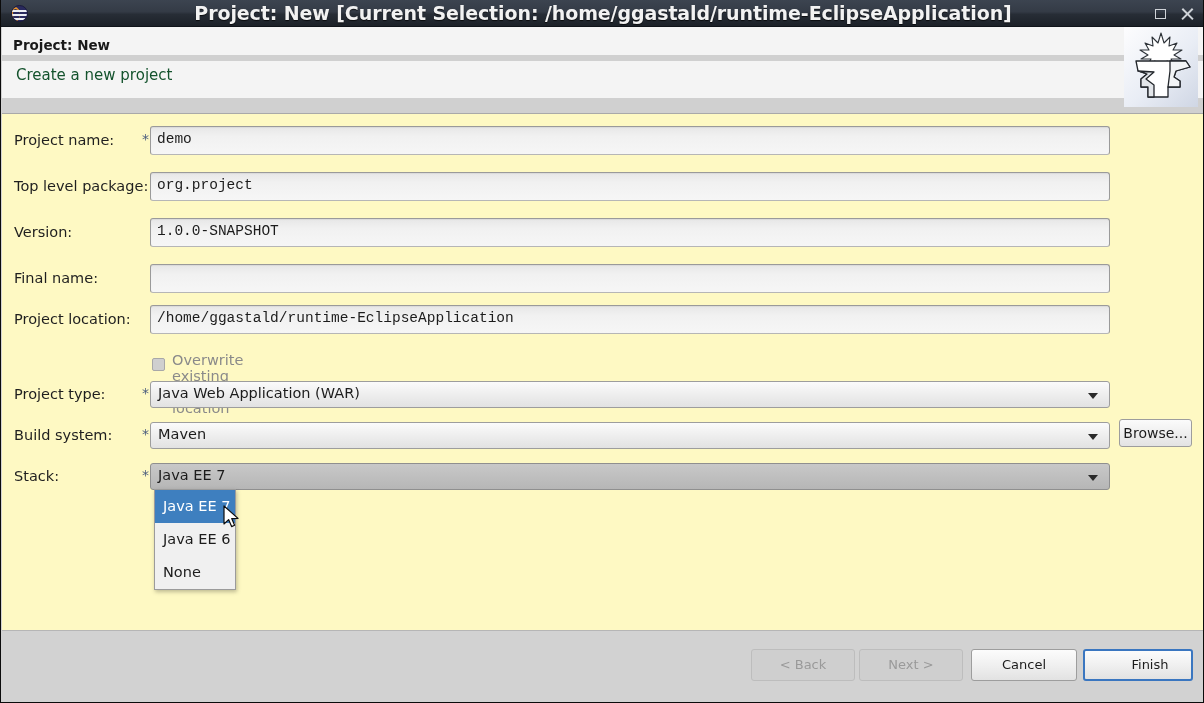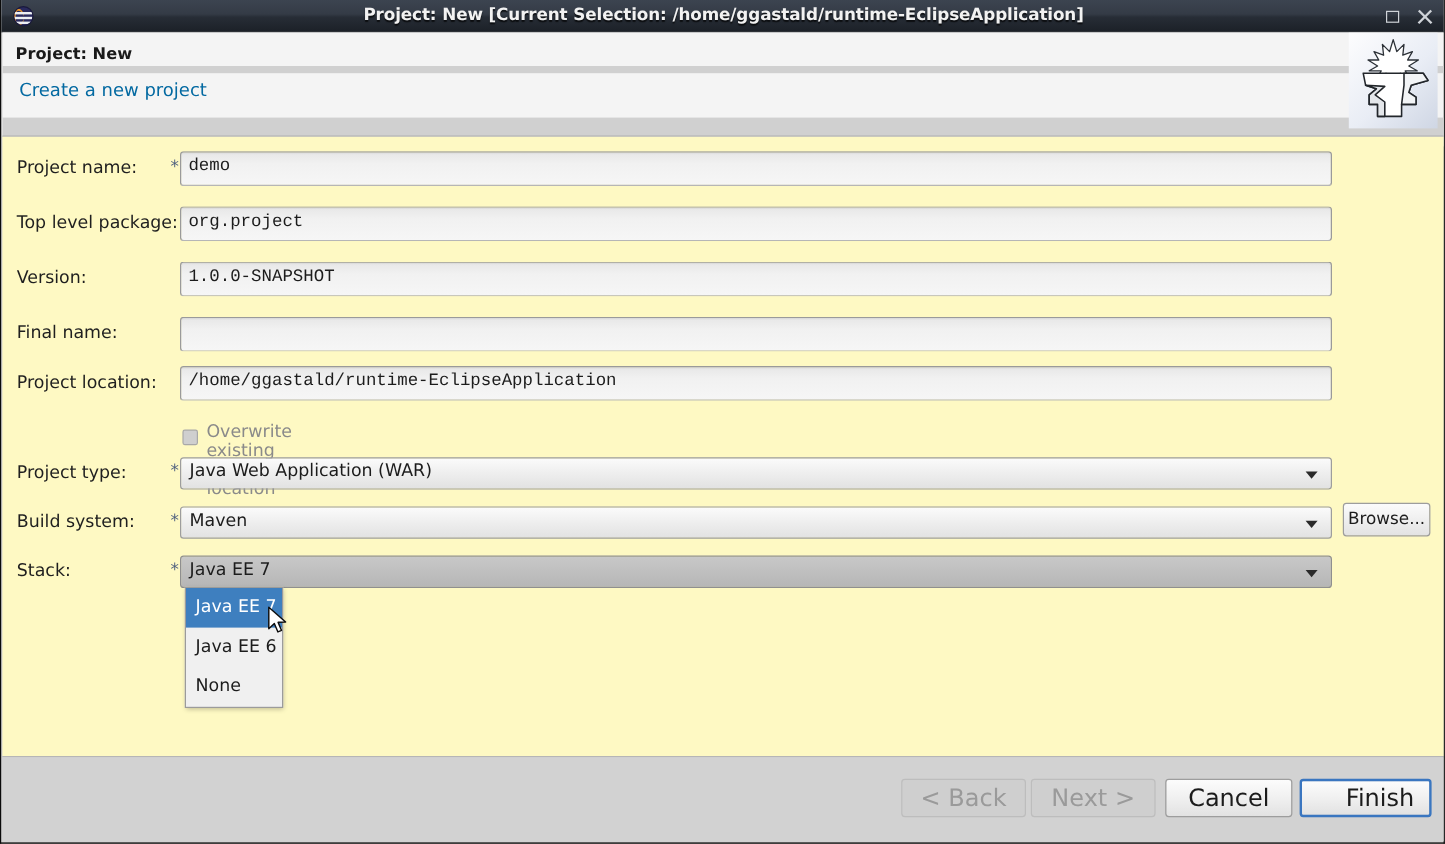--- a/index.html
+++ b/index.html
@@ -25,21 +25,21 @@
     width: 1204px; height: 27px;
     background: linear-gradient(to bottom, #3c4450 0%, #343b46 45%, #272d36 55%, #1c2128 100%);
     border-bottom: 1px solid #10141a;
   }
   #title-text {
     position: absolute; left: 0; top: 0;
     width: 1204px; height: 26px;
     line-height: 26px;
     text-align: center;
     color: #f2f2f2;
-    font-size: 14px;
+    font-size: 19px;
     font-weight: bold;
     font-family: "DejaVu Sans", sans-serif;
     letter-spacing: -0.1px;
     text-shadow: 0 1px 1px rgba(0,0,0,.7);
   }
   #app-icon {
     position: absolute; left: 10px; top: 5px;
     width: 17px; height: 17px;
     border-radius: 50%;
     background: #2a2a5e;
@@ -91,21 +91,21 @@
   }
   #banner-title {
     position: absolute; left: 11px; top: 10px;
     font-size: 13.5px; font-weight: bold;
     color: #1a1a1a;
     font-family: "DejaVu Sans", sans-serif;
   }
   #banner-sub {
     position: absolute; left: 14px; top: 39px;
     font-size: 15px;
-    color: #0369a1;
+    color: #14532d;
     font-family: "DejaVu Sans", sans-serif;
   }
   #banner-stripe-a {
     position: absolute; left: 0; top: 28px; width: 1202px; height: 6px;
     background: #d0d0d0;
   }
   #banner-stripe-b {
     position: absolute; left: 0; top: 71px; width: 1202px; height: 16px;
     background: #d0d0d0;
   }
@@ -243,21 +243,21 @@
   #footer {
     position: absolute; left: 1px; top: 631px;
     width: 1202px; height: 70px;
     background: #d2d2d2;
   }
   .btn {
     position: absolute; top: 18px;
     height: 32px;
     border-radius: 3px;
     text-align: center;
-    font-size: 20px;
+    font-size: 13px;
     font-family: "DejaVu Sans", sans-serif;
     cursor: pointer;
   }
   .btn .cap { display: block; line-height: 30px; }
   .btn.normal {
     background: linear-gradient(to bottom, #fcfcfc 0%, #f0f0f0 50%, #e2e2e2 100%);
     border: 1px solid #9d9d9d;
     color: #1c1c1c;
   }
   .btn.disabled {

